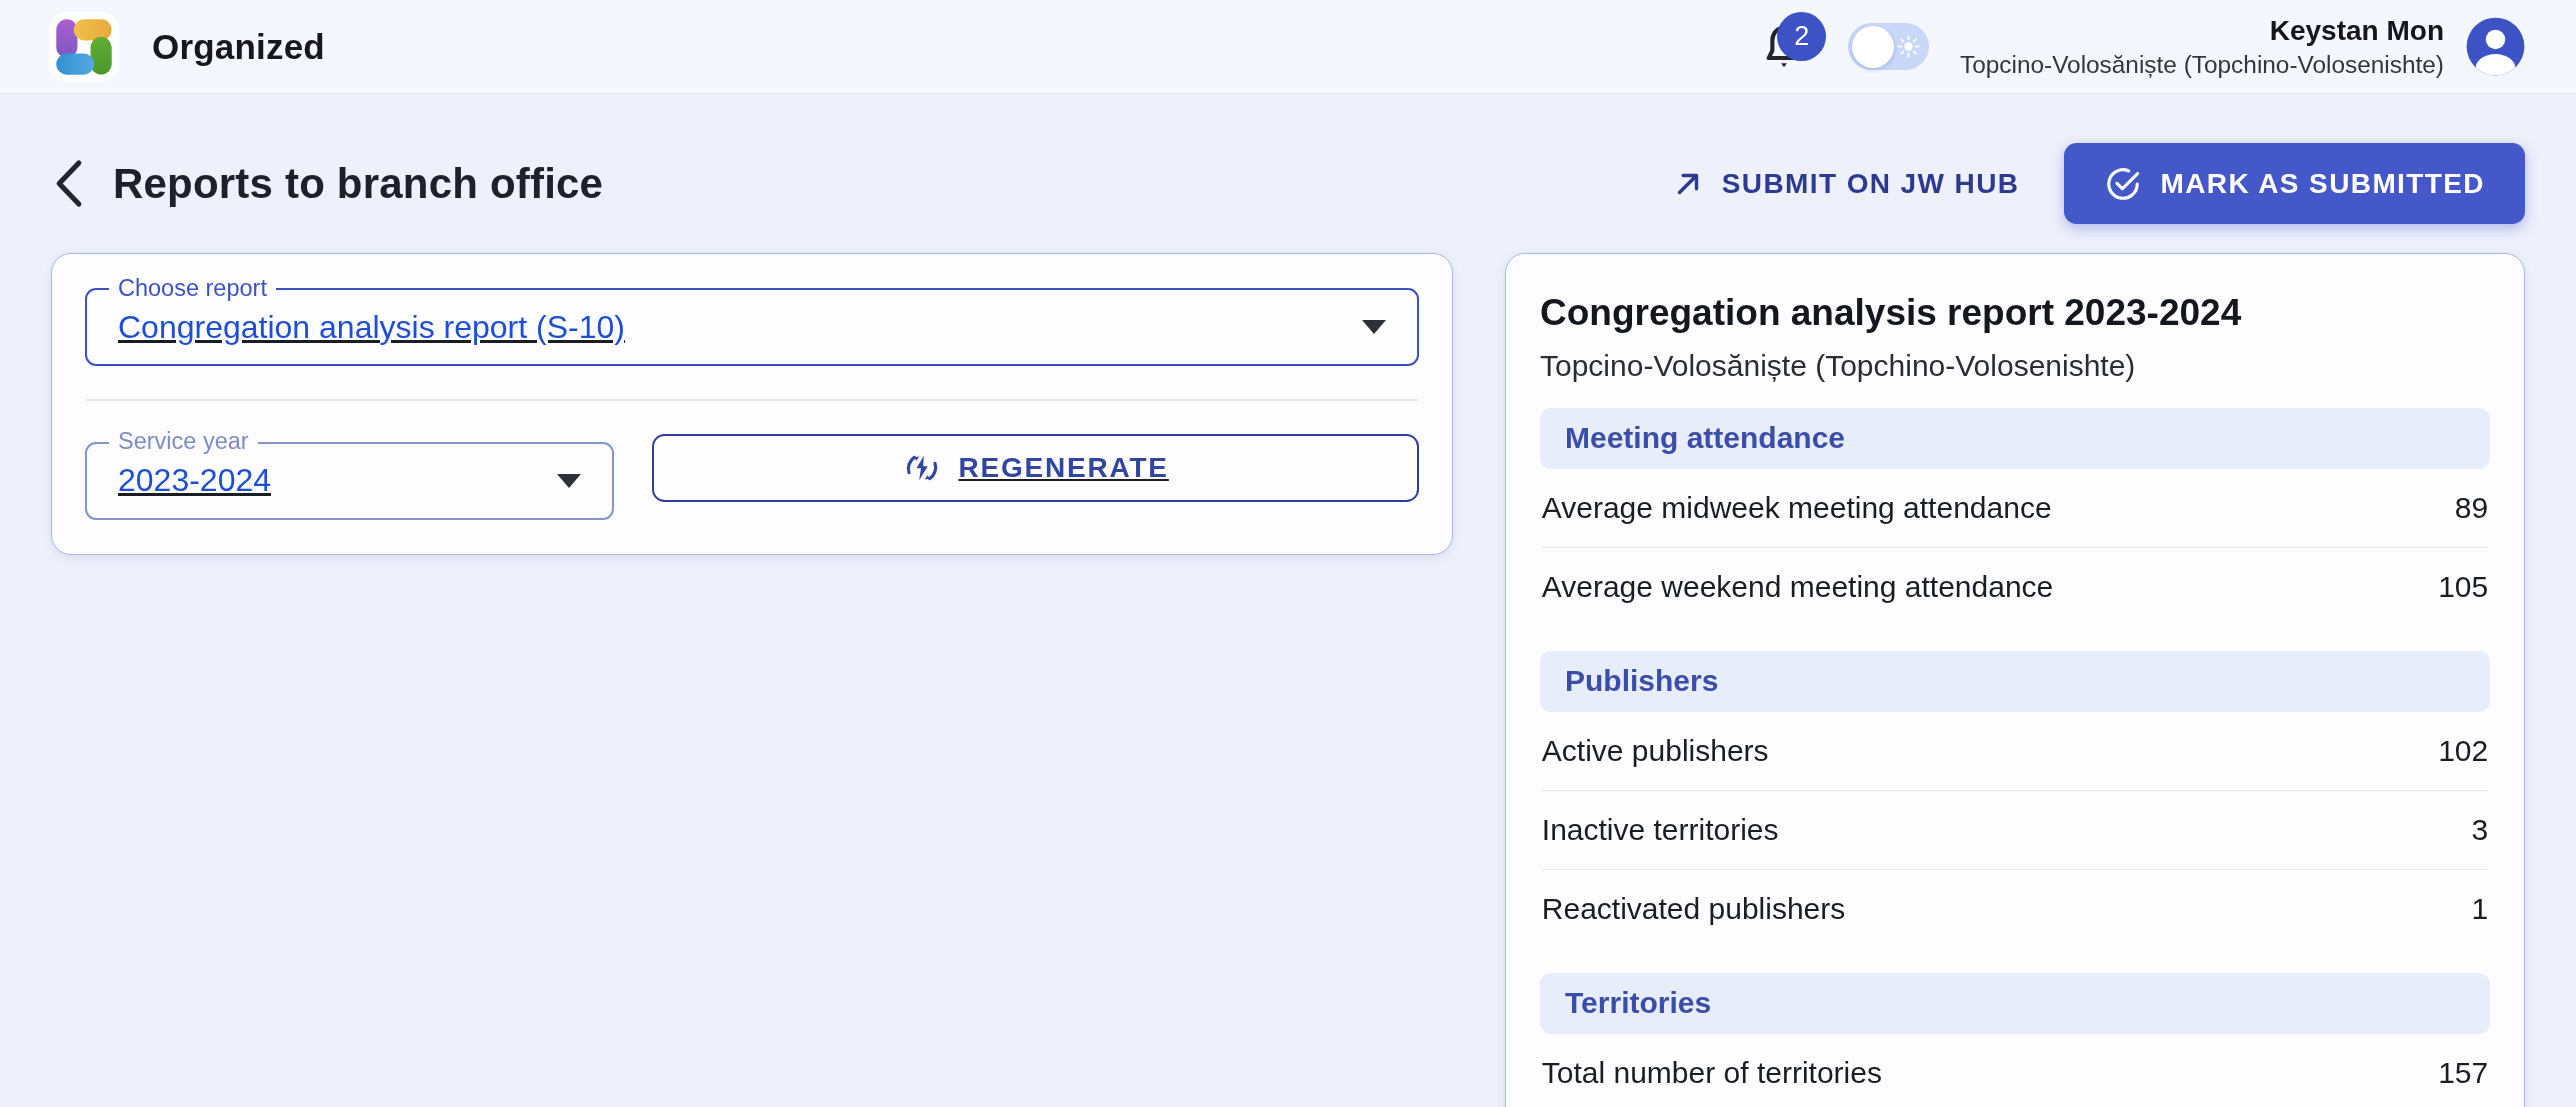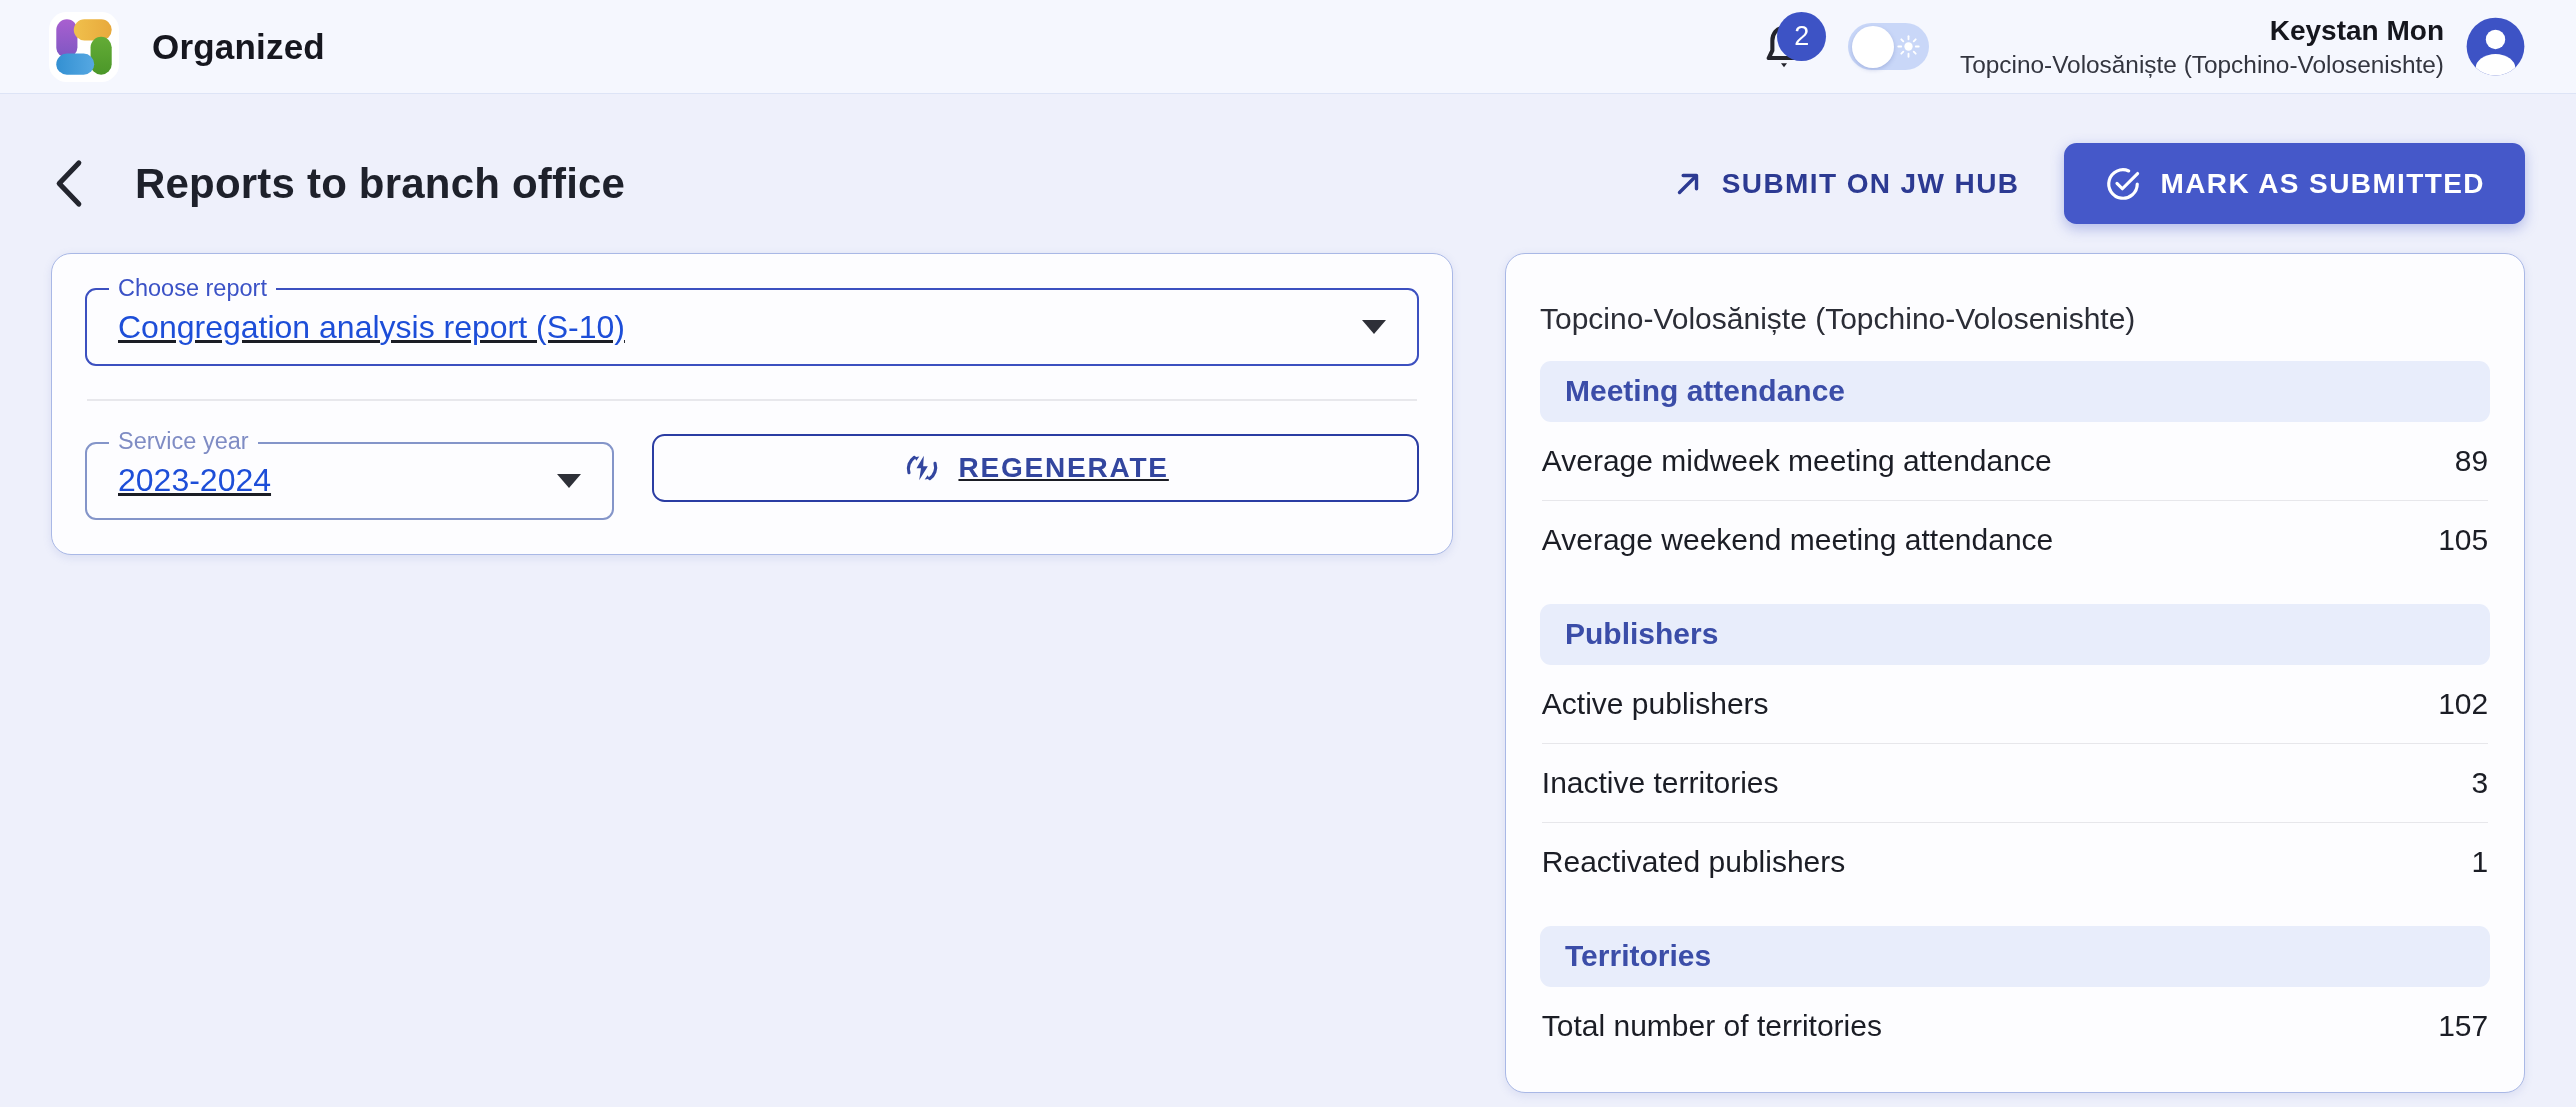--- a/index.html
+++ b/index.html
@@ -38,21 +38,21 @@
 
   .user-block{ text-align:right; margin-right:20px; line-height:1.25;}
   .user-name{ font-size:28px; font-weight:700; color:#15161d; }
   .user-cong{ font-size:24.4px; color:#33353f; margin-top:1.8px;}
   .avatar{ width:63px; height:63px; flex:0 0 auto; cursor:pointer;}
 
   
   .main{ padding:0 51px; }
   .title-row{ margin-top:49px; display:flex; align-items:center; }
   .back-btn{ width:42px; height:51px; cursor:pointer; display:flex; align-items:center;}
-  .page-title{ font-size:42px; font-weight:700; color:#1e212b; margin-left:42px; letter-spacing:0.2px;}
+  .page-title{ font-size:42px; font-weight:700; color:#1e212b; margin-left:20px; letter-spacing:0.2px;}
   .title-actions{ margin-left:auto; display:flex; gap:45px; }
   .link-btn{
     display:flex; align-items:center; gap:16.3px; cursor:pointer;
     color:#2c3a92; font-size:28px; font-weight:600; letter-spacing:1.4px;
   }
   .primary-btn{
     display:flex; align-items:center; gap:18px; cursor:pointer;
     background:#4558c9; color:#ffffff; border:none; border-radius:12.6px;
     height:81px; padding:0 40px; font-family:inherit;
     font-size:28px; font-weight:600; letter-spacing:1.4px;
@@ -254,20 +254,21 @@
             <polygon points="7.4,5.6 10.4,5.1 8.6,7.7" fill="#33469f"></polygon>
             <polygon points="16.6,18.4 13.6,18.9 15.4,16.3" fill="#33469f"></polygon>
             <path d="M13.1 4.6 L8.7 12.2 h2.7 L10.3 19.4 L15.5 11 h-2.8 Z" fill="#33469f"></path>
           </svg>
           <span>REGENERATE</span>
         </button>
       </div>
     </div>
 
     <div class="card report-card">
+      <div class="report-title">Congregation analysis report 2023-2024</div>
       <div class="report-subtitle">Topcino-Volosăniște (Topchino-Volosenishte)</div>
       <div>
   <div class="report-section">
     <div class="section-header">
       <span class="section-name">Meeting attendance</span>
     </div>
     <div class="section-rows">
   <div class="report-row">
     <span class="row-label">Average midweek meeting attendance</span>
     <span class="row-value">89</span>

